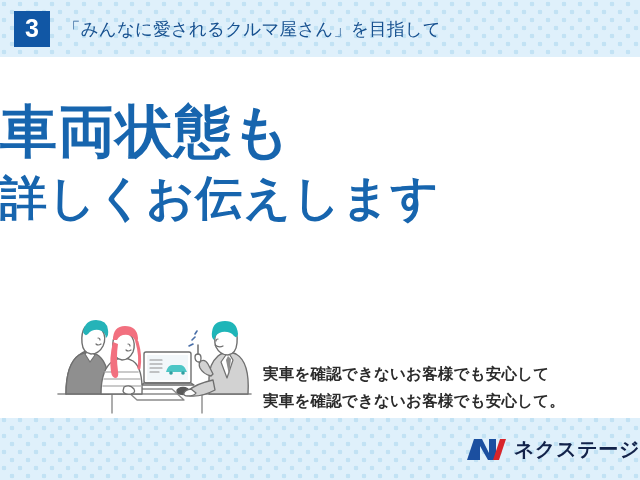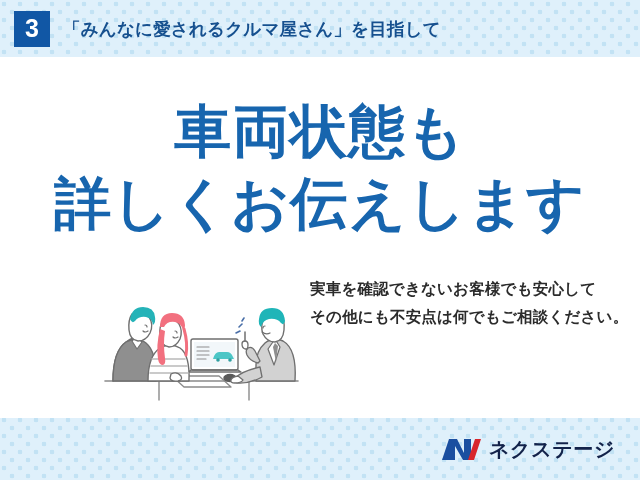--- a/index.html
+++ b/index.html
@@ -52,67 +52,65 @@
     justify-content: center;
     font-size: 25px;
     font-weight: bold;
     line-height: 1;
     flex: 0 0 auto;
   }
   #header-title {
     margin-left: 13px;
     color: #16508f;
     font-size: 17.5px;
-    font-weight: bold;
+    font-weight: normal;
     letter-spacing: 0.2px;
     white-space: nowrap;
   }
 
   
   #content-card {
     position: absolute;
     left: 0;
     top: 57px;
     width: 640px;
     height: 361px;
     background: #ffffff;
   }
 
   
   #headline {
     position: absolute;
     left: 0;
     top: 44px;
     width: 640px;
-    text-align: center;
     color: #1765ae;
     font-weight: bold;
     line-height: 1.06;
     letter-spacing: 1px;
   }
   .headline-line-1 {
     display: block;
     font-size: 57px;
   }
   .headline-line-2 {
     display: block;
-    font-size: 57px;
+    font-size: 47px;
     margin-top: 12px;
   }
 
   
   #lower-area {
     position: absolute;
     left: 0;
     top: 218px;
     width: 586px;
     height: 140px;
     display: flex;
-    align-items: flex-start;
-    margin-left: 47px;
+    align-items: flex-end;
   }
   #illustration {
     flex: 0 0 auto;
     width: 205px;
     height: 125px;
     margin-left: 52px;
     margin-top: 2px;
   }
   #body-copy {
     flex: 1 1 auto;
@@ -131,21 +129,20 @@
   
   #footer-bar {
     position: absolute;
     left: 0;
     top: 418px;
     width: 640px;
     height: 62px;
     display: flex;
     align-items: center;
     justify-content: flex-end;
-    padding-right: 25px;
     box-sizing: border-box;
   }
   #brand-logo {
     display: flex;
     align-items: center;
   }
   #brand-mark {
     width: 40px;
     height: 25px;
     margin-right: 8px;
@@ -258,21 +255,21 @@
           <g stroke="#4a6fa8" stroke-width="1.6">
             <path d="M140 50 l3 -3"></path>
             <path d="M137 56 l4 -2"></path>
             <path d="M143 44 l2 -3"></path>
           </g>
         </g>
       </svg>
 
       <div id="body-copy">
         <div>実車を確認できないお客様でも安心して</div>
-        <div>その他にも不安点は何でもご相談ください。</div>
+        <div>実車を確認できないお客様でも安心して。</div>
       </div>
     </div>
   </div>
 
   <div id="footer-bar">
     <div id="brand-logo">
       <svg id="brand-mark" viewBox="0 0 40 25" xmlns="http://www.w3.org/2000/svg">
         <path d="M1 23 L8 2 L16 2 L23 16 L23 2 L30 2 L30 23 L22 23 L14 9 L14 23 Z" fill="#1b4fa0"></path>
         <path d="M27 23 L34 2 L40 2 L33 23 Z" fill="#d8252b"></path>
       </svg>

